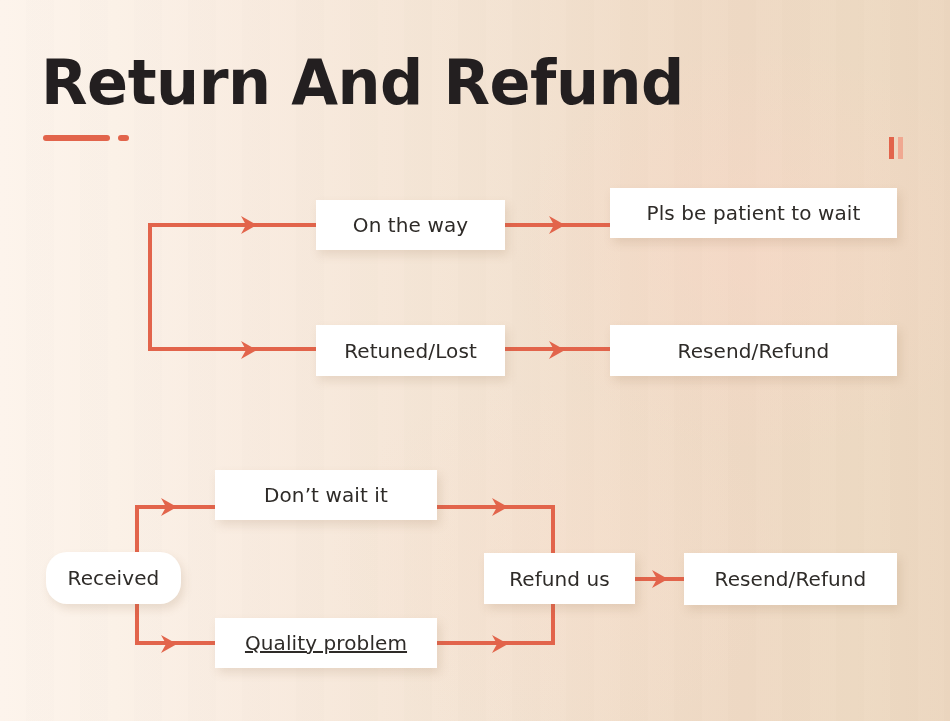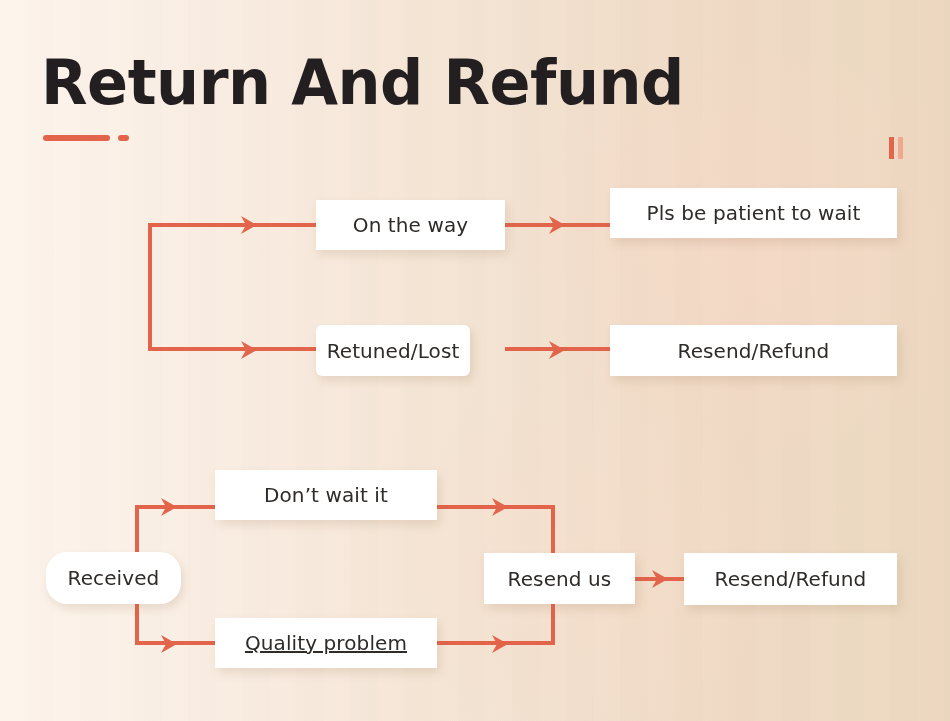--- a/index.html
+++ b/index.html
@@ -160,21 +160,21 @@
     <svg viewBox="0 0 26 26" aria-hidden="true">
       <path d="M4 4 L20 13 L4 22 L9 13 Z" fill="currentColor"></path>
     </svg>
   </div>
 
 
   <div class="node" style="left:316px; top:200px; width:189px; height:50px;">On the way</div>
 
   <div class="node" style="left:610px; top:188px; width:287px; height:50px;">Pls be patient to wait</div>
 
-  <div class="node" style="left:316px; top:325px; width:154px; height:51px;border-radius:6px;">Retuned/Lost</div>
+  <div class="node" style="left:316px; top:325px; width:189px; height:51px;">Retuned/Lost</div>
 
   <div class="node" style="left:610px; top:325px; width:287px; height:51px;">Resend/Refund</div>
 
   <div class="line-v" style="left:135px; top:505px; height:138px;"></div>
 
   <div class="line-h" style="left:135px; top:505px; width:85px;"></div>
   <div class="arrow-head" style="left:157px; top:494px;">
     <svg viewBox="0 0 26 26" aria-hidden="true">
       <path d="M4 4 L20 13 L4 22 L9 13 Z" fill="currentColor"></path>
     </svg>
@@ -209,17 +209,17 @@
       <path d="M4 4 L20 13 L4 22 L9 13 Z" fill="currentColor"></path>
     </svg>
   </div>
 
   <div class="node" style="left:46px; top:552px; width:135px; height:52px;border-radius:21px;">Received</div>
 
   <div class="node" style="left:215px; top:470px; width:222px; height:50px;">Don’t wait it</div>
 
   <div class="node" style="left:215px; top:618px; width:222px; height:50px;text-decoration:underline;">Quality problem</div>
 
-  <div class="node" style="left:484px; top:553px; width:151px; height:51px;">Resend us</div>
+  <div class="node" style="left:484px; top:553px; width:151px; height:51px;">Refund us</div>
 
   <div class="node" style="left:684px; top:553px; width:213px; height:52px;">Resend/Refund</div>
 
 </div>
 
 </body></html>

